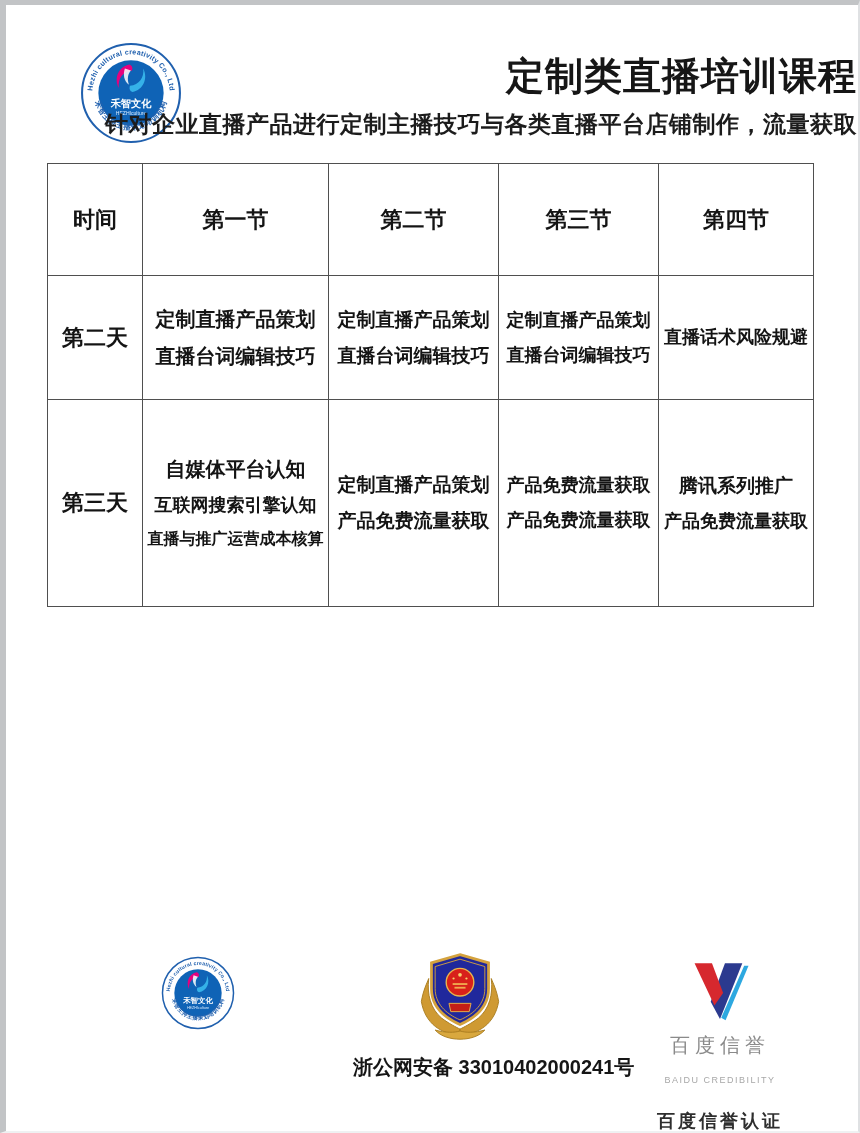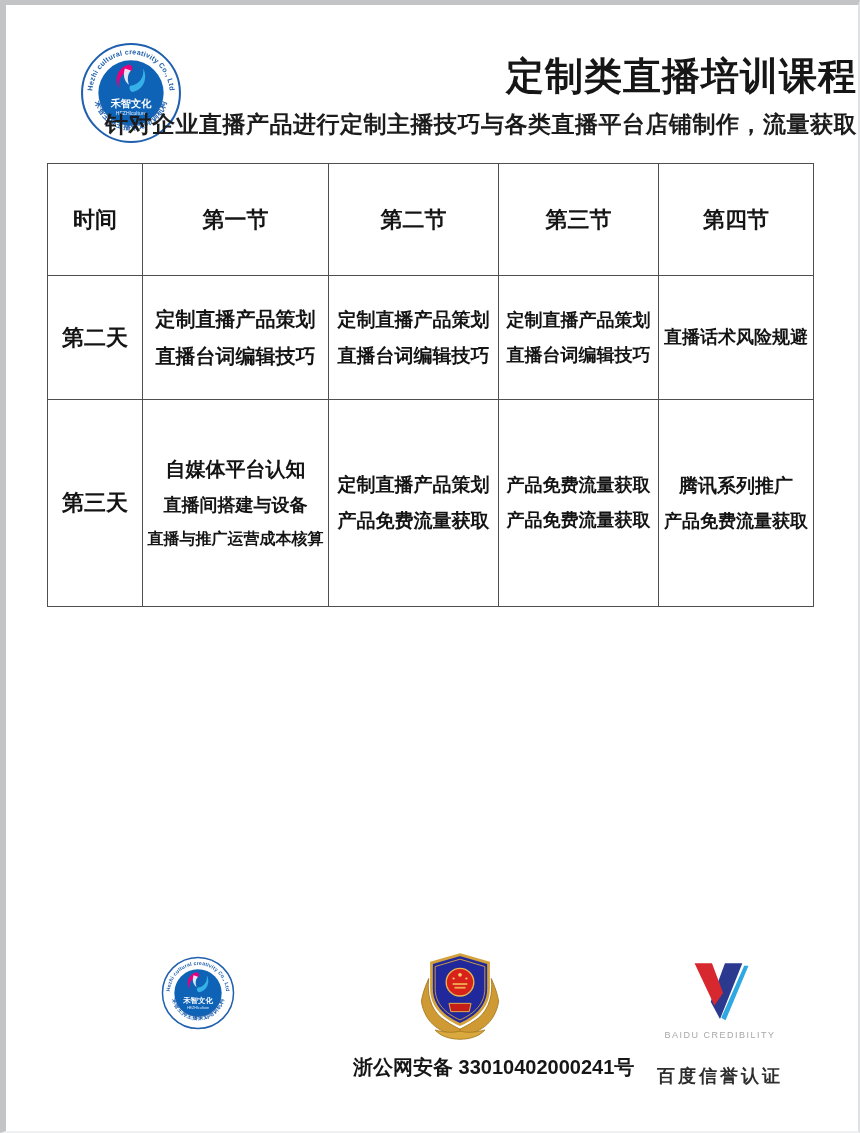--- a/index.html
+++ b/index.html
@@ -26,21 +26,21 @@
   .ln{font-size:20px;margin:14px 0;line-height:1.15;white-space:nowrap;}
   .f19{font-size:19px;} .f18{font-size:18px;} .f16{font-size:16px;}
   .merged{text-align:left !important;padding-left:8px !important;font-size:20px;}
   
   .f-left{position:absolute;left:98px;top:956px;width:200px;text-align:center;}
   .copyright{font-size:16.5px;color:#7d7d7d;margin-top:10px;letter-spacing:0;}
   .f-mid{position:absolute;left:353px;top:950px;width:214px;text-align:center;}
   .police-text{font-size:20px;font-weight:bold;color:#161616;margin-top:8px;white-space:nowrap;}
   .f-right{position:absolute;left:618px;top:962px;width:204px;text-align:center;}
   .bd-title{font-size:20px;color:#8a8a8a;letter-spacing:5px;margin-top:4px;}
-  .bd-sub{font-size:9px;color:#a8a8a8;letter-spacing:1.5px;margin-top:2px;}
+  .bd-sub{font-size:9px;color:#a8a8a8;letter-spacing:1.5px;margin-top:16px;}
   .bd-cap{font-size:18px;font-weight:bold;color:#2e2e2e;margin-top:24px;letter-spacing:3px;}
 </style>
 </head>
 <body>
 
 <svg width="0" height="0" style="position:absolute" aria-hidden="true">
   <defs>
     <symbol id="hz-logo" viewBox="0 0 200 200">
       <circle cx="100" cy="100" r="96" fill="#ffffff" stroke="#2060ae" stroke-width="4"></circle>
       <circle cx="100" cy="100" r="64" fill="#0f63b6"></circle>
@@ -123,21 +123,21 @@
         <div class="ln f18">直播台词编辑技巧</div>
       </td>
       <td>
         <div class="ln f18">直播话术风险规避</div>
       </td>
     </tr>
     <tr style="height:207px">
       <td class="day">第三天</td>
       <td>
         <div class="ln">自媒体平台认知</div>
-        <div class="ln f18">直播间搭建与设备</div>
+        <div class="ln f18">互联网搜索引擎认知</div>
         <div class="ln f16">直播与推广运营成本核算</div>
       </td>
       <td>
         <div class="ln f19">定制直播产品策划</div>
         <div class="ln f19">产品免费流量获取</div>
       </td>
       <td>
         <div class="ln f18">产品免费流量获取</div>
         <div class="ln f18">产品免费流量获取</div>
       </td>
@@ -159,18 +159,19 @@
     <svg width="92" height="92">
       <use href="#ga-badge"></use>
     </svg>
     <div class="police-text">浙公网安备 33010402000241号</div>
   </div>
 
   <div class="f-right">
     <svg width="58" height="62">
       <use href="#bd-v"></use>
     </svg>
+    <div class="bd-title">百度信誉</div>
     <div class="bd-sub">BAIDU CREDIBILITY</div>
     <div class="bd-cap">百度信誉认证</div>
   </div>
 
   <div class="frame"></div>
 </div>
 
 </body></html>

